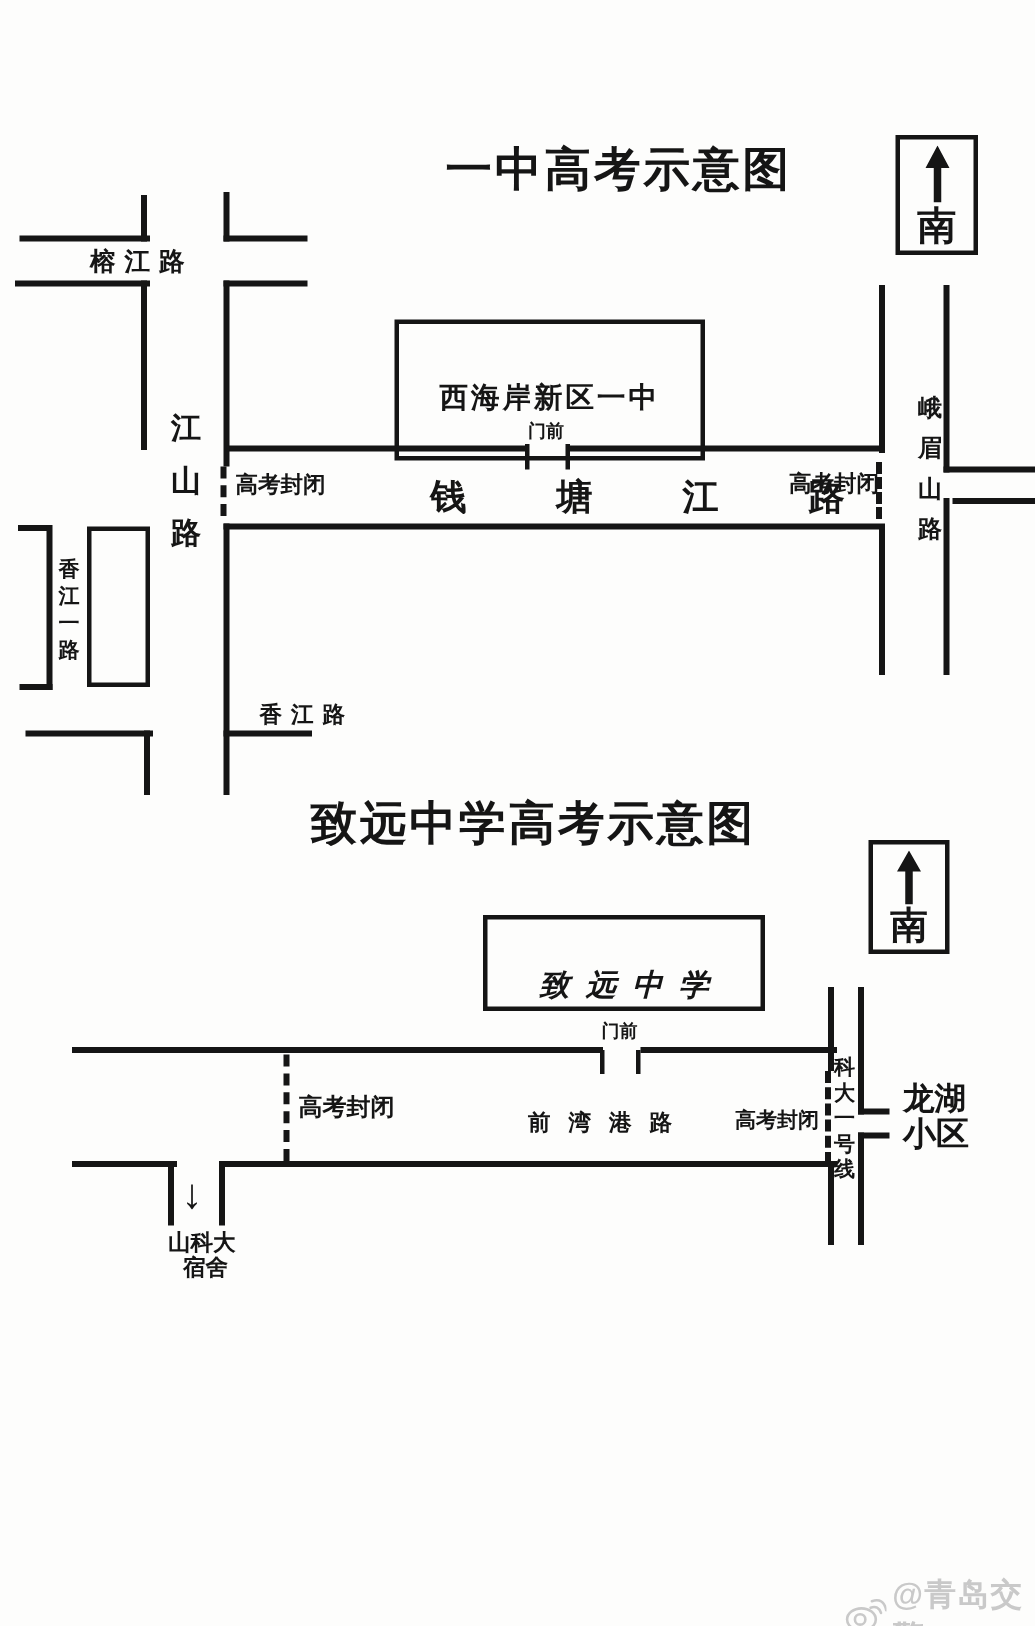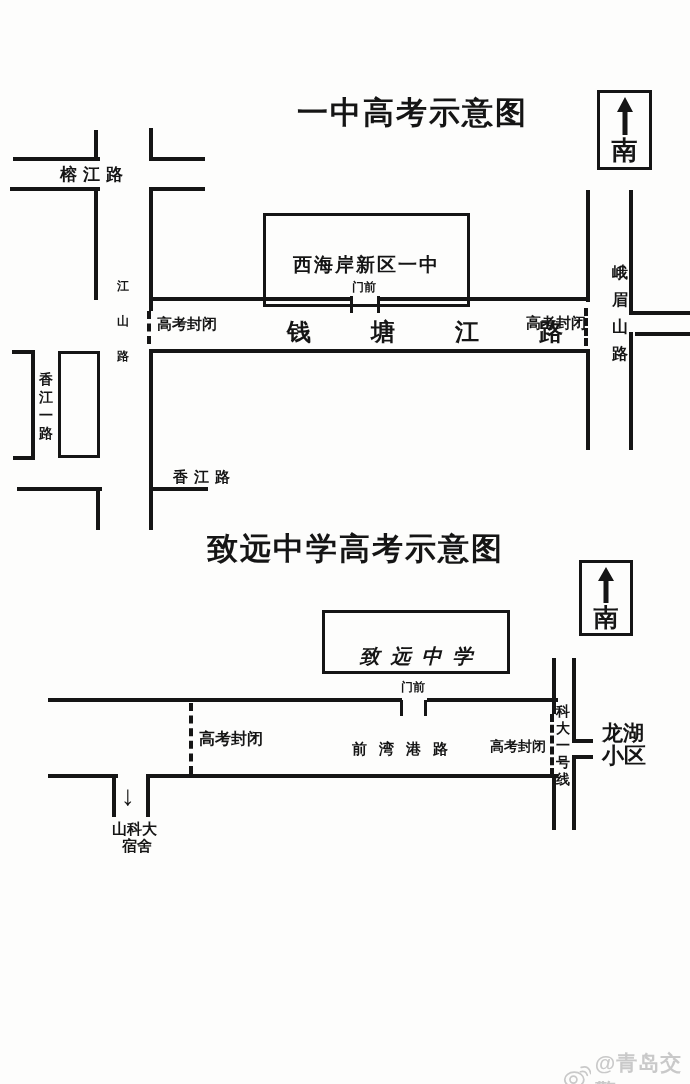--- a/index.html
+++ b/index.html
@@ -44,21 +44,21 @@
   <div class="v" style="left:149px;top:128px;height:33px;"></div>
   <div class="h" style="left:13px;top:157px;width:87px;"></div>
   <div class="h" style="left:149px;top:157px;width:56px;"></div>
   <div class="lbl" style="left:60px;top:166px;font-size:17px;letter-spacing:6px;">榕江路</div>
   <div class="h" style="left:10px;top:187px;width:90px;"></div>
   <div class="h" style="left:149px;top:187px;width:56px;"></div>
 
   <div class="v" style="left:94px;top:187px;height:113px;"></div>
   <div class="v" style="left:149px;top:187px;height:124px;"></div>
   <div class="dashv" style="left:147px;top:311px;height:33px;"></div>
-  <div class="vt" style="left:114px;top:269px;width:18px;font-size:12px;line-height:35px;">江山路</div>
+  <div class="vt" style="left:114px;top:269px;width:18px;font-size:20px;line-height:35px;">江山路</div>
 
   <div class="box" style="left:263px;top:213px;width:207px;height:94px;">
     <div class="schoolname" style="top:36px;font-size:19px;letter-spacing:2px;">西海岸新区一中</div>
   </div>
   <div class="gate" style="left:352px;top:279px;font-size:12px;">门前</div>
   <div class="thin-v" style="left:350px;top:296px;height:17px;"></div>
   <div class="thin-v" style="left:377px;top:296px;height:17px;"></div>
 
   <div class="h" style="left:151px;top:297px;width:201px;"></div>
   <div class="h" style="left:379px;top:297px;width:209px;"></div>

